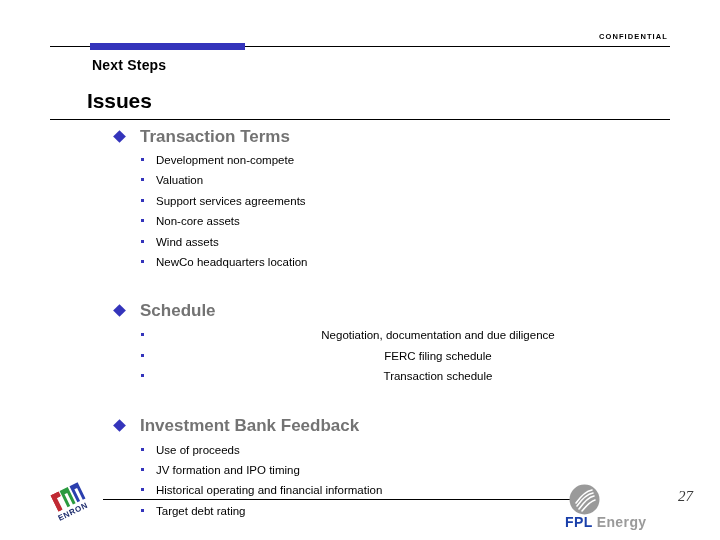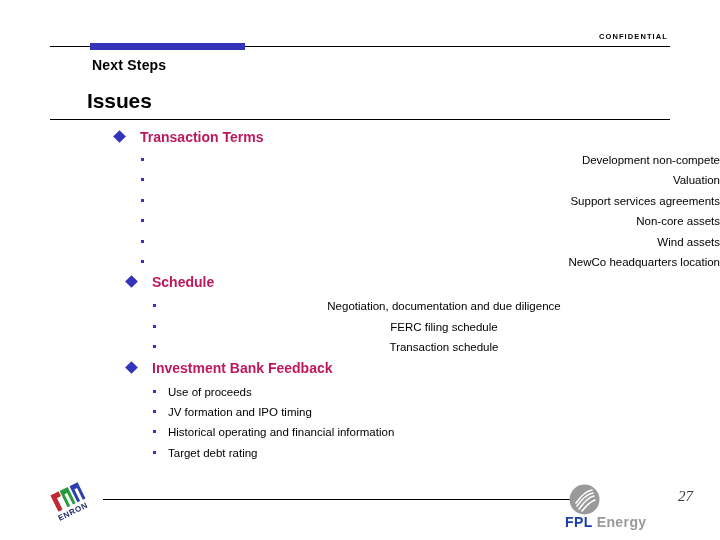--- a/index.html
+++ b/index.html
@@ -84,44 +84,43 @@
     position: absolute;
     left: 0;
     top: 128px;
     width: 720px;
   }
 
   .group {
     position: relative;
   }
   .group + .group {
-    margin-top: 1px;
-    padding-left: 12px;
+    margin-top: 30px;
   }
 
   .group-head {
     position: relative;
     display: flex;
     align-items: baseline;
     padding-left: 112px;
     height: 20px;
   }
   .diamond {
     position: absolute;
     left: 115px;
     top: 4px;
     width: 9px;
     height: 9px;
     background: #3434bb;
     transform: rotate(45deg);
   }
   .group-head-label {
-    font-size: 14px;
-    font-weight: bold;
-    color: #be185d;
+    font-size: 17px;
+    font-weight: bold;
+    color: #737373;
     padding-left: 28px;
     line-height: 18px;
     white-space: nowrap;
   }
 
   .sub-list {
     list-style: none;
     margin: 0;
     padding: 0 0 0 140px;
   }
@@ -137,21 +136,21 @@
     position: absolute;
     left: 1px;
     top: 8px;
     width: 3px;
     height: 3px;
     background: #3434bb;
   }
 
   .group.schedule .sub-list { padding-top: 3px; text-align: center; }
   .group.ibank .sub-list { padding-top: 3px; }
-  .group.terms .sub-list { padding-top: 2px; text-align: right; }
+  .group.terms .sub-list { padding-top: 2px; }
 
   
   .footer-rule {
     position: absolute;
     left: 103px;
     top: 499px;
     width: 475px;
     height: 1px;
     background: #000000;
   }

